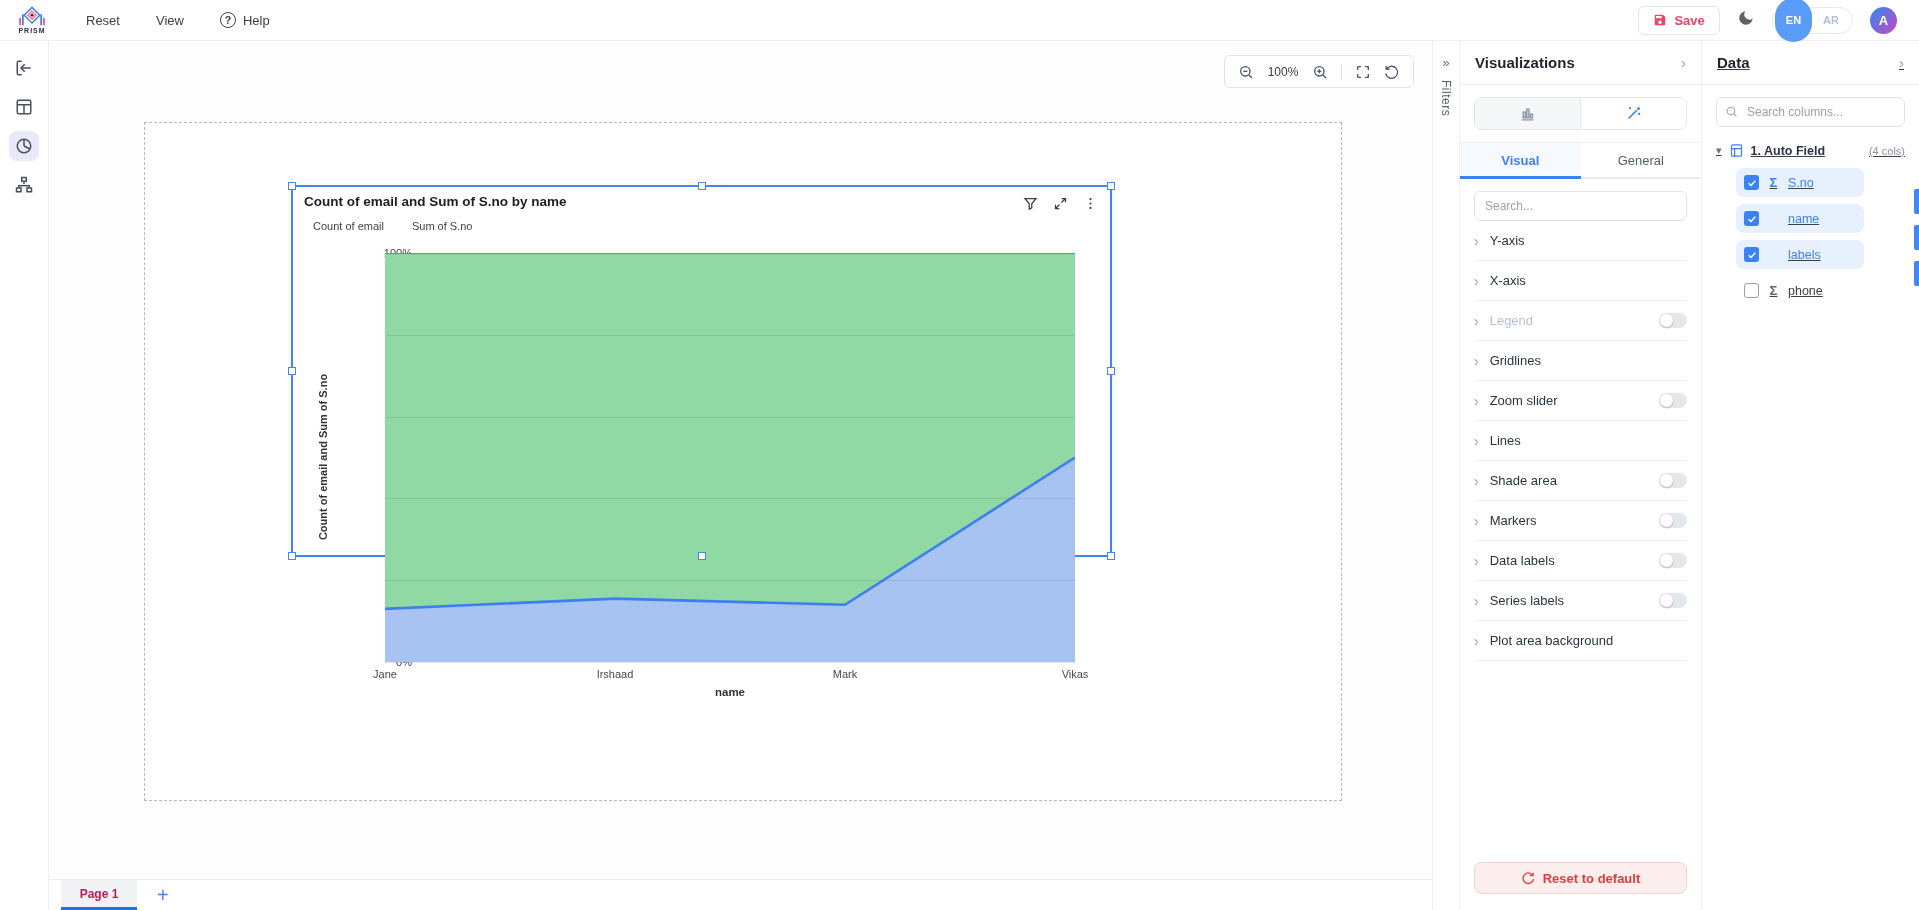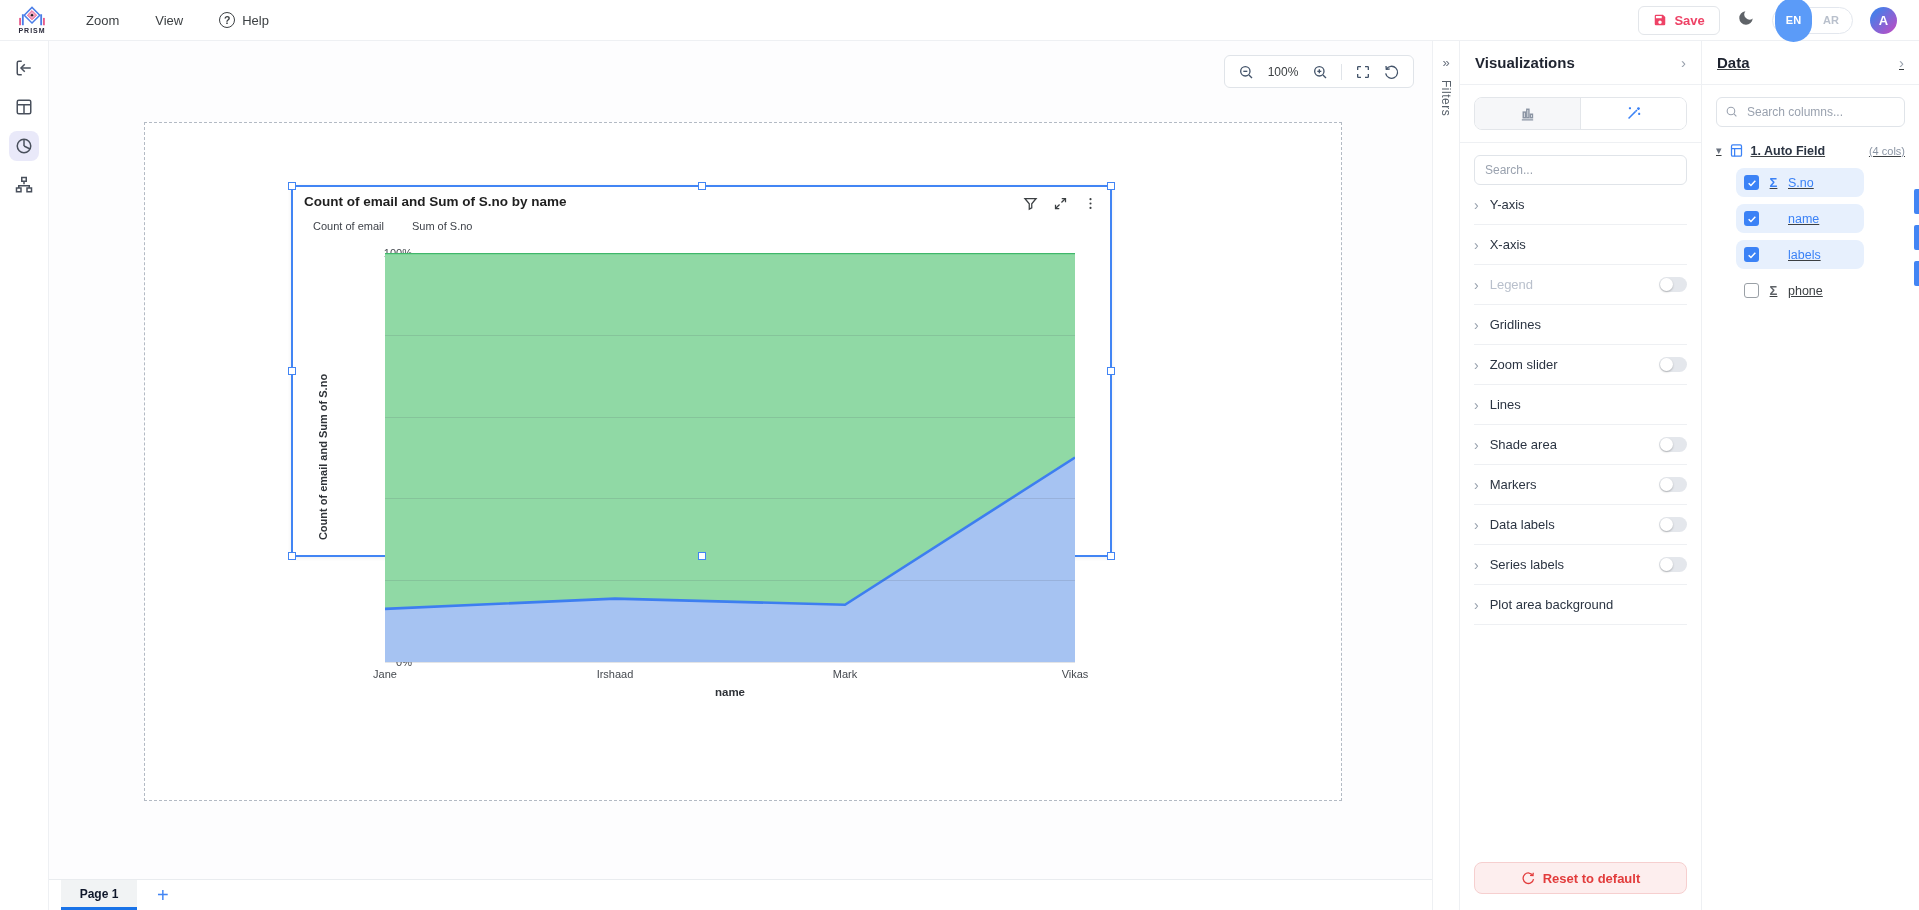--- a/index.html
+++ b/index.html
@@ -125,42 +125,42 @@
   .sigma.blue { color:#3b82f6; } .sigma.gray { color:#5f6368; }
   .field-name { font-size:12.5px; }
   .field-name.blue { color:#3b82f6; } .field-name.dark { color:#3c4043; }
   .edge-bar { position:absolute; right:0; width:5px; height:25px; background:#4285f4; border-radius:2px 0 0 2px; }
 
   
   .bottombar { position:absolute; left:0; right:0; bottom:0; height:31px; background:#fff;
     border-top:1px solid #e9ecef; display:flex; align-items:stretch; }
   .page-tab { margin-left:12px; width:76px; background:#f1f3f4; border-bottom:3px solid #1a73e8;
     display:flex; align-items:center; justify-content:center; font-size:12px; font-weight:600;
-    color:#0f172a; cursor:pointer; }
+    color:#be185d; cursor:pointer; }
   .add-page { margin-left:20px; align-self:center; color:#4285f4; font-size:20px; font-weight:400;
     background:none; border:none; cursor:pointer; line-height:1; font-family:inherit; }
 </style>
 </head>
 <body>
 
 <div class="topbar">
   <div class="logo">
     <svg width="28" height="22" viewBox="0 0 30 24">
       <rect x="1" y="13" width="2" height="8" fill="#e85c8a"></rect>
         <rect x="4" y="9" width="2" height="12" fill="#4a7de8"></rect>
       <rect x="24" y="9" width="2" height="12" fill="#4a7de8"></rect>
         <rect x="27" y="13" width="2" height="8" fill="#e85c8a"></rect>
       <rect x="9" y="4" width="12" height="12" transform="rotate(45 15 10)" fill="#fff" stroke="#4a7de8" stroke-width="1.6"></rect>
       <rect x="11.5" y="6.5" width="7" height="7" transform="rotate(45 15 10)" fill="#f2a7c3" stroke="#e85c8a" stroke-width="1"></rect>
       <circle cx="15" cy="10" r="1.3" fill="#222"></circle>
     </svg>
     <span class="logo-text">PRISM</span>
   </div>
   <div class="menu">
-    <span class="menu-item">Zoom</span>
+    <span class="menu-item">Reset</span>
     <span class="menu-item">View</span>
     <span class="menu-item">
       <span class="help-q">?</span>
       <span>Help</span>
     </span>
   </div>
   <div class="topbar-right">
     <button class="save-btn">
       <svg width="14" height="14" viewBox="0 0 24 24" fill="#ee4266">
         <path d="M17 3H5a2 2 0 0 0-2 2v14a2 2 0 0 0 2 2h14a2 2 0 0 0 2-2V7l-4-4zM12 19a3 3 0 1 1 0-6 3 3 0 0 1 0 6zm3-10H5V5h10v4z"></path>
@@ -347,20 +347,24 @@
         </div>
         <div class="bg-right">
           <svg width="17" height="17" viewBox="0 0 24 24" fill="none" stroke="currentColor" stroke-width="2">
             <line x1="5" y1="19" x2="15" y2="9"></line>
               <path d="M15 9l2-2"></path>
               <path d="M19 3v4M17 5h4M7 3v3M5.5 4.5h3M20 11v3M18.5 12.5h3"></path>
           </svg>
         </div>
       </div>
       <div class="viz-divider"></div>
+      <div class="tabs">
+        <div class="tab active">Visual</div>
+        <div class="tab">General</div>
+      </div>
       <input class="search-input" placeholder="Search..." style="">
       <div id="viz-options">
           <div class="opt-row">
             <span class="opt-chev">›</span>
             <span class="opt-label">Y-axis</span>
           </div>
           <div class="opt-row">
             <span class="opt-chev">›</span>
             <span class="opt-label">X-axis</span>
           </div>

